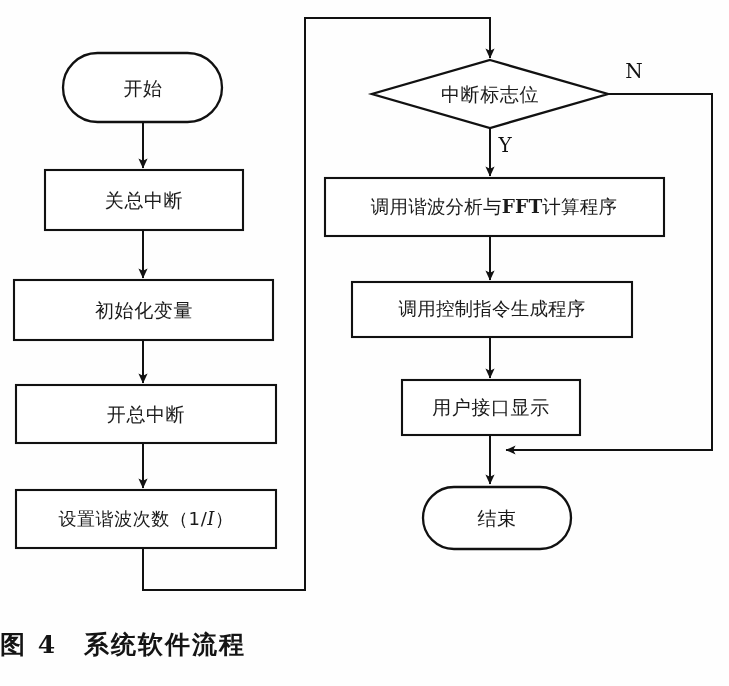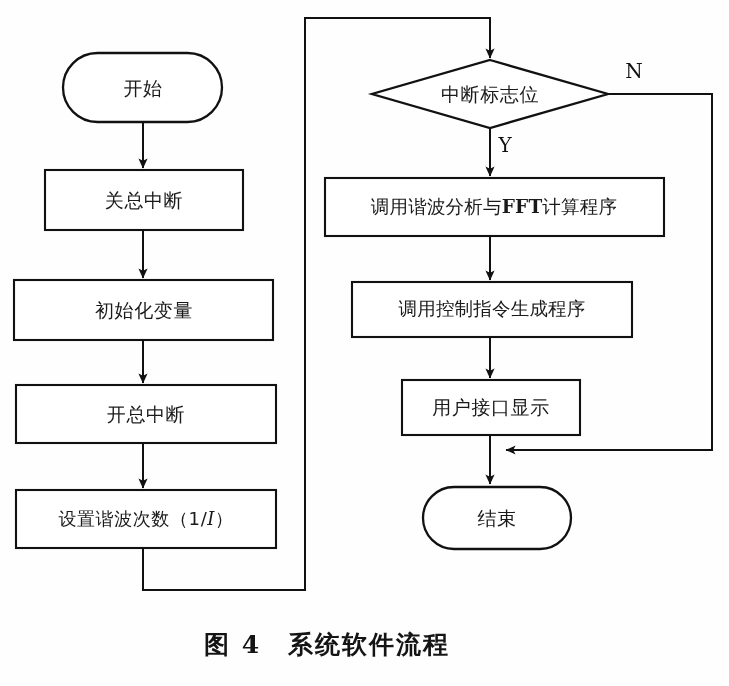--- a/index.html
+++ b/index.html
@@ -67,21 +67,20 @@
     font-size: 20px;
     fill: #111111;
     text-anchor: middle;
     dominant-baseline: middle;
   }
   .caption {
     position: absolute;
     left: 0;
     width: 654px;
     top: 628px;
-    text-align: center;
     font-family: "DejaVu Serif", "Liberation Serif", serif;
     font-size: 25px;
     font-weight: bold;
     color: #141414;
     letter-spacing: 2px;
     white-space: pre;
   }
 </style>
 </head>
 <body>

